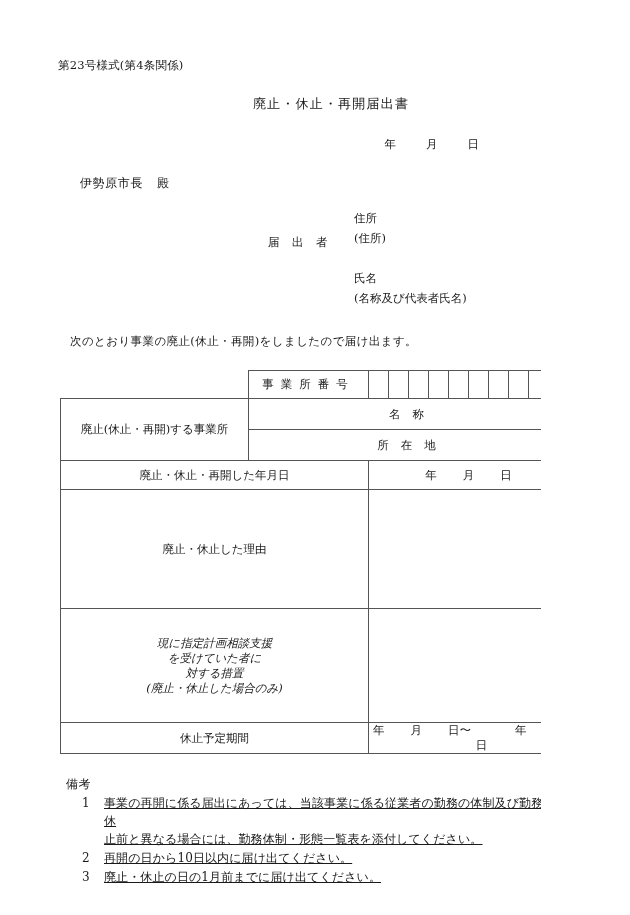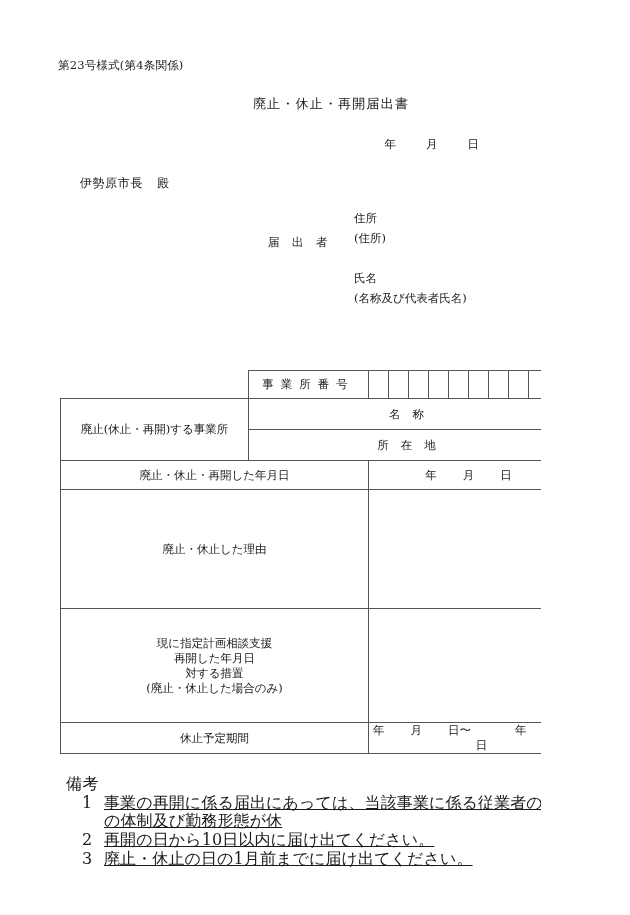--- a/index.html
+++ b/index.html
@@ -136,28 +136,29 @@
     padding-left: 8px !important;
     height: 30px;
     margin-top: 40px;
   }
   .num-cell { width: 20px; }
   .date-inline { letter-spacing: 0px; }
   .date-inline .g { display: inline-block; width: 26px; }
   .date-inline .g2 { display: inline-block; width: 44px; }
   .multi {
     line-height: 17px;
+    font-style: italic;
   }
 
   
   .notes {
     position: absolute;
     left: 66px;
     top: 775px;
-    font-size: 16px;
+    font-size: 12px;
     width: 520px;
     line-height: 18px;
   }
   .notes-title {
     letter-spacing: 0.5px;
   }
   .note {
     position: relative;
     padding-left: 38px;
     margin-top: 1px;
@@ -203,20 +204,21 @@
       <div class="sf-row">
         <span>氏名</span>
         <span class="seal">㊞</span>
       </div>
       <div class="sf-row">
         <span>(名称及び代表者氏名)</span>
       </div>
     </div>
   </div>
 
+  <div class="statement">次のとおり事業の廃止(休止・再開)をしましたので届け出ます。</div>
 
   <div class="tbl-wrap">
     <table class="form">
       <colgroup>
         <col style="width:188px">
         <col style="width:120px">
         <col style="width:20px">
           <col style="width:20px">
           <col style="width:20px">
         <col style="width:20px">
@@ -269,21 +271,21 @@
       </tr>
 
       <tr>
         <td class="lbl" colspan="2" style="height:118px;">廃止・休止した理由</td>
         <td class="blank" colspan="10"></td>
       </tr>
 
       <tr>
         <td class="lbl multi" colspan="2" style="height:113px;">
           <span>現に指定計画相談支援</span><br>
-          <span>再開した年月日</span><br>
+          <span>を受けていた者に</span><br>
           <span>対する措置</span><br>
           <span>(廃止・休止した場合のみ)</span>
         </td>
         <td class="blank" colspan="10"></td>
       </tr>
 
       <tr>
         <td class="lbl" colspan="2" style="height:30px;">休止予定期間</td>
         <td class="blank" colspan="10">
           <span class="date-inline">
@@ -294,20 +296,21 @@
     </tbody>
       </table>
   </div>
 
   <div class="notes">
     <div class="notes-title">備考</div>
 
     <div class="note">
       <span class="note-num">1</span>
       <span class="note-text">事業の再開に係る届出にあっては、当該事業に係る従業者の勤務の体制及び勤務形態が休</span>
+      <span class="note-text cont">止前と異なる場合には、勤務体制・形態一覧表を添付してください。</span>
     </div>
 
     <div class="note">
       <span class="note-num">2</span>
       <span class="note-text">再開の日から10日以内に届け出てください。</span>
     </div>
 
     <div class="note">
       <span class="note-num">3</span>
       <span class="note-text">廃止・休止の日の1月前までに届け出てください。</span>

